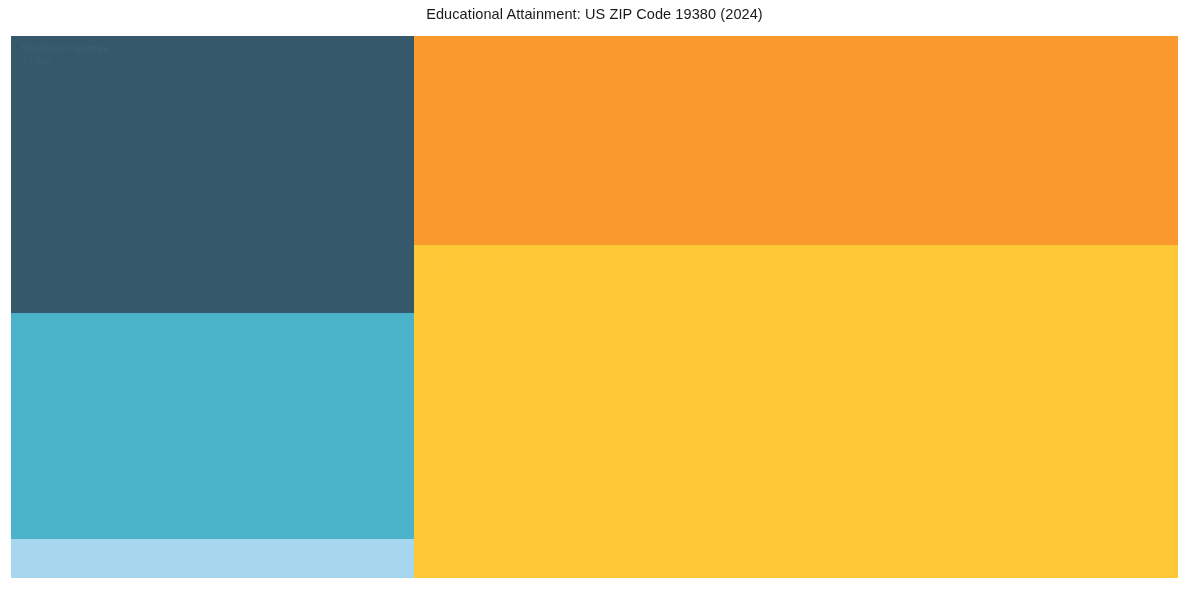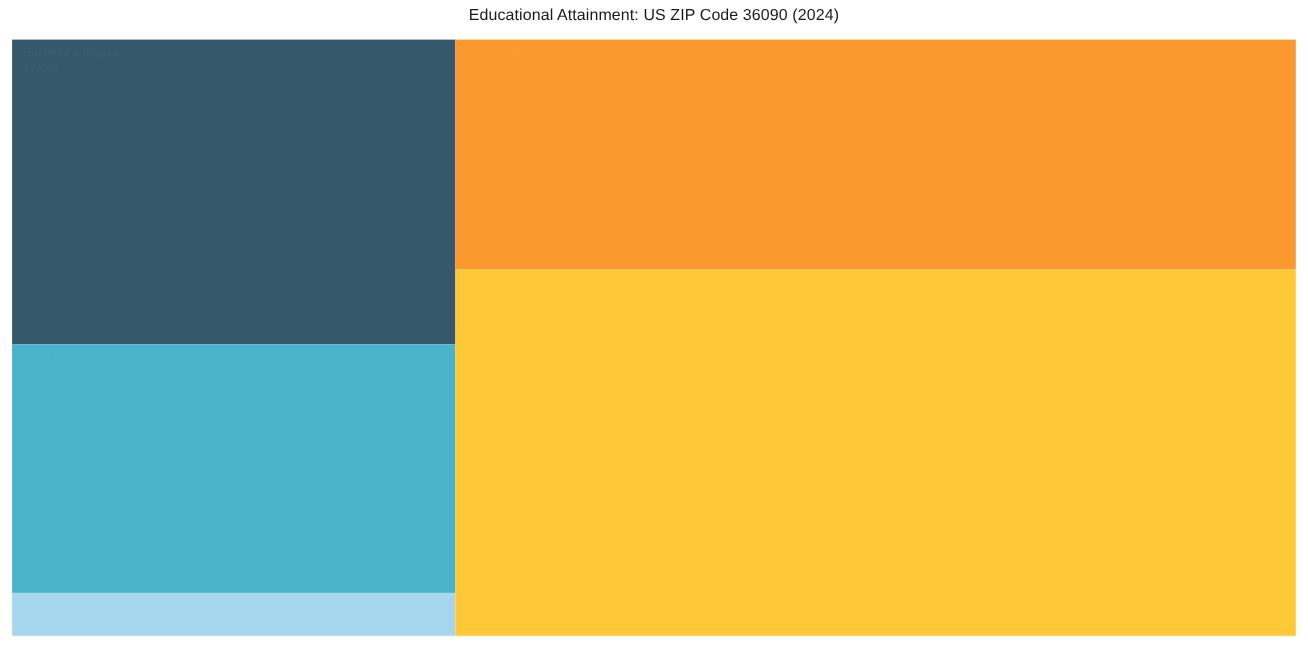--- a/index.html
+++ b/index.html
@@ -93,21 +93,21 @@
   .tile-graduate     .tile-label { color: rgba(255,255,255,0.020); }
   .tile-less-than-hs .tile-label { color: rgba(255,255,255,0.020); }
   .tile-some-college .tile-label { color: rgba(255,255,255,0.020); }
   .tile-high-school  .tile-label { color: rgba(255,255,255,0.020); }
 </style>
 </head>
 <body>
 
 <div class="figure" style="background: rgb(255, 255, 255);">
 
-  <div class="chart-title" style="color: rgb(26, 26, 26);">Educational Attainment: US ZIP Code 36090 (2024)</div>
+  <div class="chart-title" style="color: rgb(26, 26, 26);">Educational Attainment: US ZIP Code 19380 (2024)</div>
 
   <div class="treemap">
 
     <div class="tm-col tm-col-left">
 
       <div class="tm-tile tile-bachelors" style="background: rgb(53, 89, 107);">
         <div class="tile-label">
           <span class="tm-name">Bachelor's degree</span>
           <span class="tm-value">17.6%</span>
         </div>

